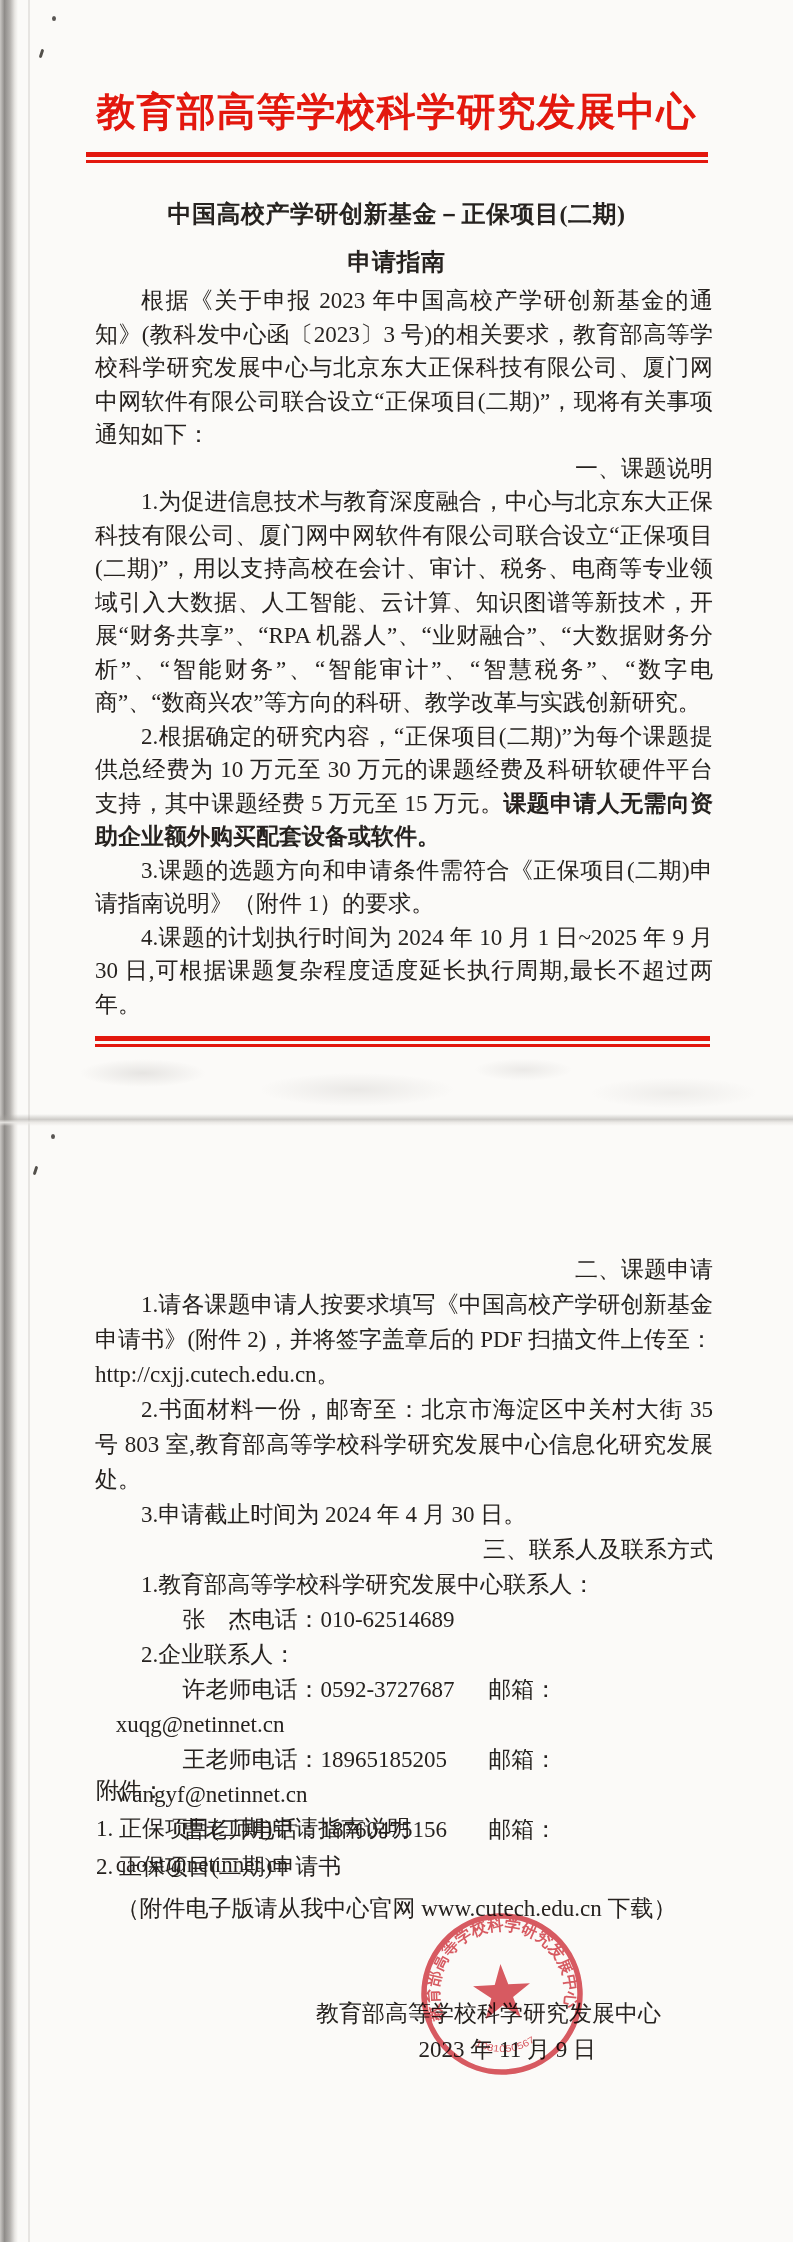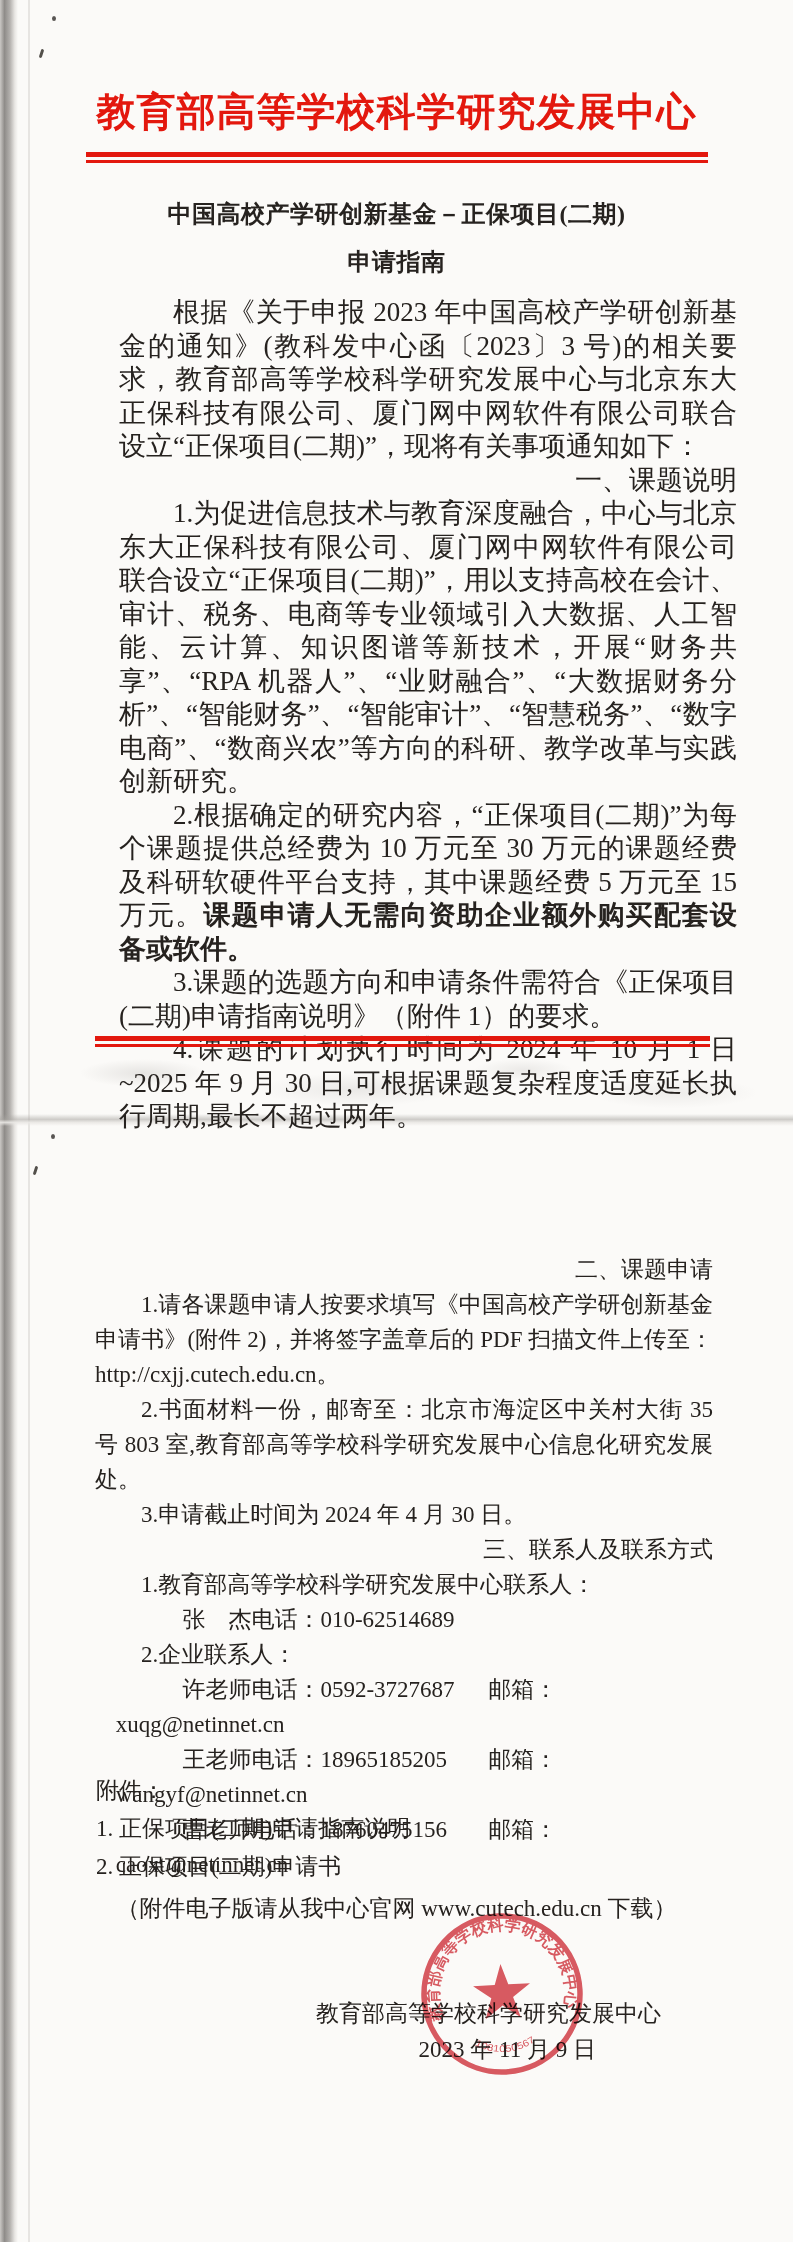--- a/index.html
+++ b/index.html
@@ -31,21 +31,21 @@
   .letterhead { top:85px; left:0; right:0; text-align:center;
     font-size:39px; font-weight:700; letter-spacing:1px; color:#e3180e; }
   .rule-double { left:86px; top:152px; width:622px; }
   .rule-bottom { left:95px; top:1036px; width:615px; }
   .rule-a { height:5px; background:#e3180e; }
   .rule-b { height:2.5px; margin-top:3px; background:#e3180e; }
 
   .doc-title { top:190px; left:0; right:0; text-align:center;
     font-size:24px; font-weight:700; line-height:48px; letter-spacing:.5px; }
 
-  .body1 { top:296px; left:95px; width:618px; font-size:27px; line-height:33.5px;margin-left:24px; }
+  .body1 { top:284px; left:95px; width:618px; font-size:23px; line-height:33.5px; }
   .body2 { top:1252px; left:95px; width:618px; font-size:23px; line-height:35px; }
   .p { text-indent:2em; text-align:justify; text-justify:inter-ideograph; }
   .heading { text-align:right; }
   .run-b { font-weight:700; font-family:"Liberation Sans", sans-serif; }
   .contact { text-indent:0; padding-left:.9em; text-align:left; }
   .c-name  { display:inline-block; min-width:5.9em;text-align:right; }
   .c-phone { display:inline-block; min-width:10.3em; }
 
   
   .attachments { top:1772px; left:96px; font-size:23px; line-height:38px; }

